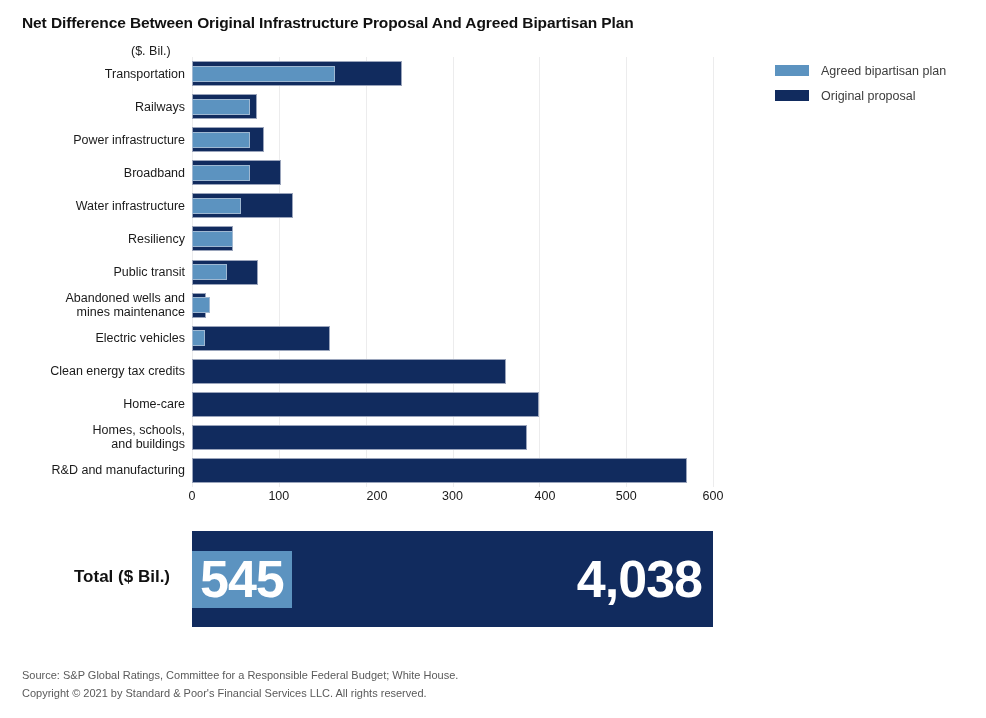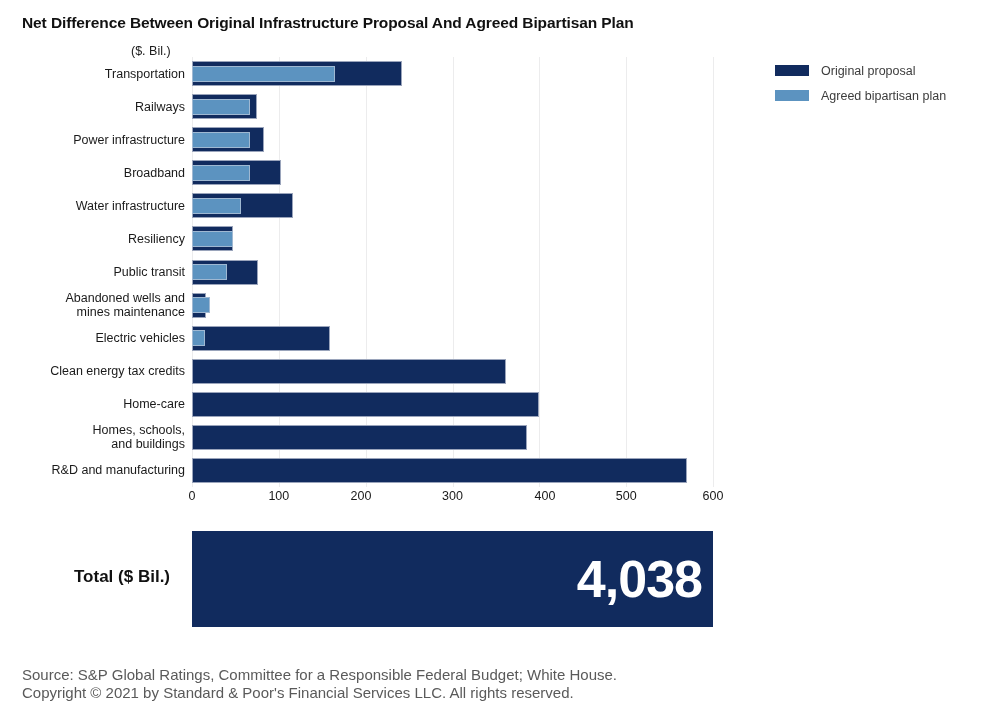--- a/index.html
+++ b/index.html
@@ -166,40 +166,40 @@
     font-size: 52px;
     font-weight: bold;
     line-height: 57px;
     letter-spacing: -1px;
   }
 
   
   #footer {
     position: absolute;
     left: 22px; top: 666px;
-    font-size: 15px;
+    font-size: 11px;
     color: #5a5a5a;
     line-height: 18px;
   }
   #footer div { white-space: nowrap; }
 </style>
 </head>
 <body>
 
 <div id="chart-title">Net Difference Between Original Infrastructure Proposal And Agreed Bipartisan Plan</div>
 <div id="axis-units">($. Bil.)</div>
 
 <div id="legend">
   <div class="legend-row">
+    <span class="legend-swatch" style="background: rgb(92, 147, 192);"></span>
+    <span class="legend-label">Agreed bipartisan plan</span>
+  </div>
+  <div class="legend-row">
     <span class="legend-swatch" style="background: rgb(17, 43, 94);"></span>
     <span class="legend-label">Original proposal</span>
-  </div>
-  <div class="legend-row">
-    <span class="legend-swatch" style="background: rgb(92, 147, 192);"></span>
-    <span class="legend-label">Agreed bipartisan plan</span>
   </div>
 </div>
 
 <div id="cat-labels">
     <div class="cat-label" style="top: 9.53846px; right: 6px;">
       <div>Transportation</div>
     </div>
     <div class="cat-label" style="top: 42.6154px; right: 6px;">
       <div>Railways</div>
     </div>
@@ -295,30 +295,31 @@
       <div class="bar-dark" title="Homes, schools, and buildings: 386" style="width: 335.177px; background: rgb(17, 43, 94);"></div>
     </div>
     <div class="bar-row" style="top: 400.962px; height: 25px;">
       <div class="bar-dark" title="R&amp;D and manufacturing: 570" style="width: 494.95px; background: rgb(17, 43, 94);"></div>
     </div>
   </div>
 
 <div id="x-ticks">
     <div class="x-tick" style="left: 0px;">0</div>
     <div class="x-tick" style="left: 86.8333px;">100</div>
-    <div class="x-tick" style="left: 169px;">200</div>
+    <div class="x-tick" style="left: 185px;">200</div>
     <div class="x-tick" style="left: 260.5px;">300</div>
     <div class="x-tick" style="left: 353px;">400</div>
     <div class="x-tick" style="left: 434.167px;">500</div>
     <div class="x-tick" style="left: 521px;">600</div>
   </div>
 
 <div id="total-section">
   <div id="total-label">Total ($ Bil.)</div>
   <div id="total-bar">
+    <div id="total-left-value">545</div>
     <div id="total-right-value">4,038</div>
   </div>
 </div>
 
 <div id="footer">
   <div>Source: S&amp;P Global Ratings, Committee for a Responsible Federal Budget; White House.</div>
   <div>Copyright © 2021 by Standard &amp; Poor's Financial Services LLC. All rights reserved.</div>
 </div>
 
 </body></html>

